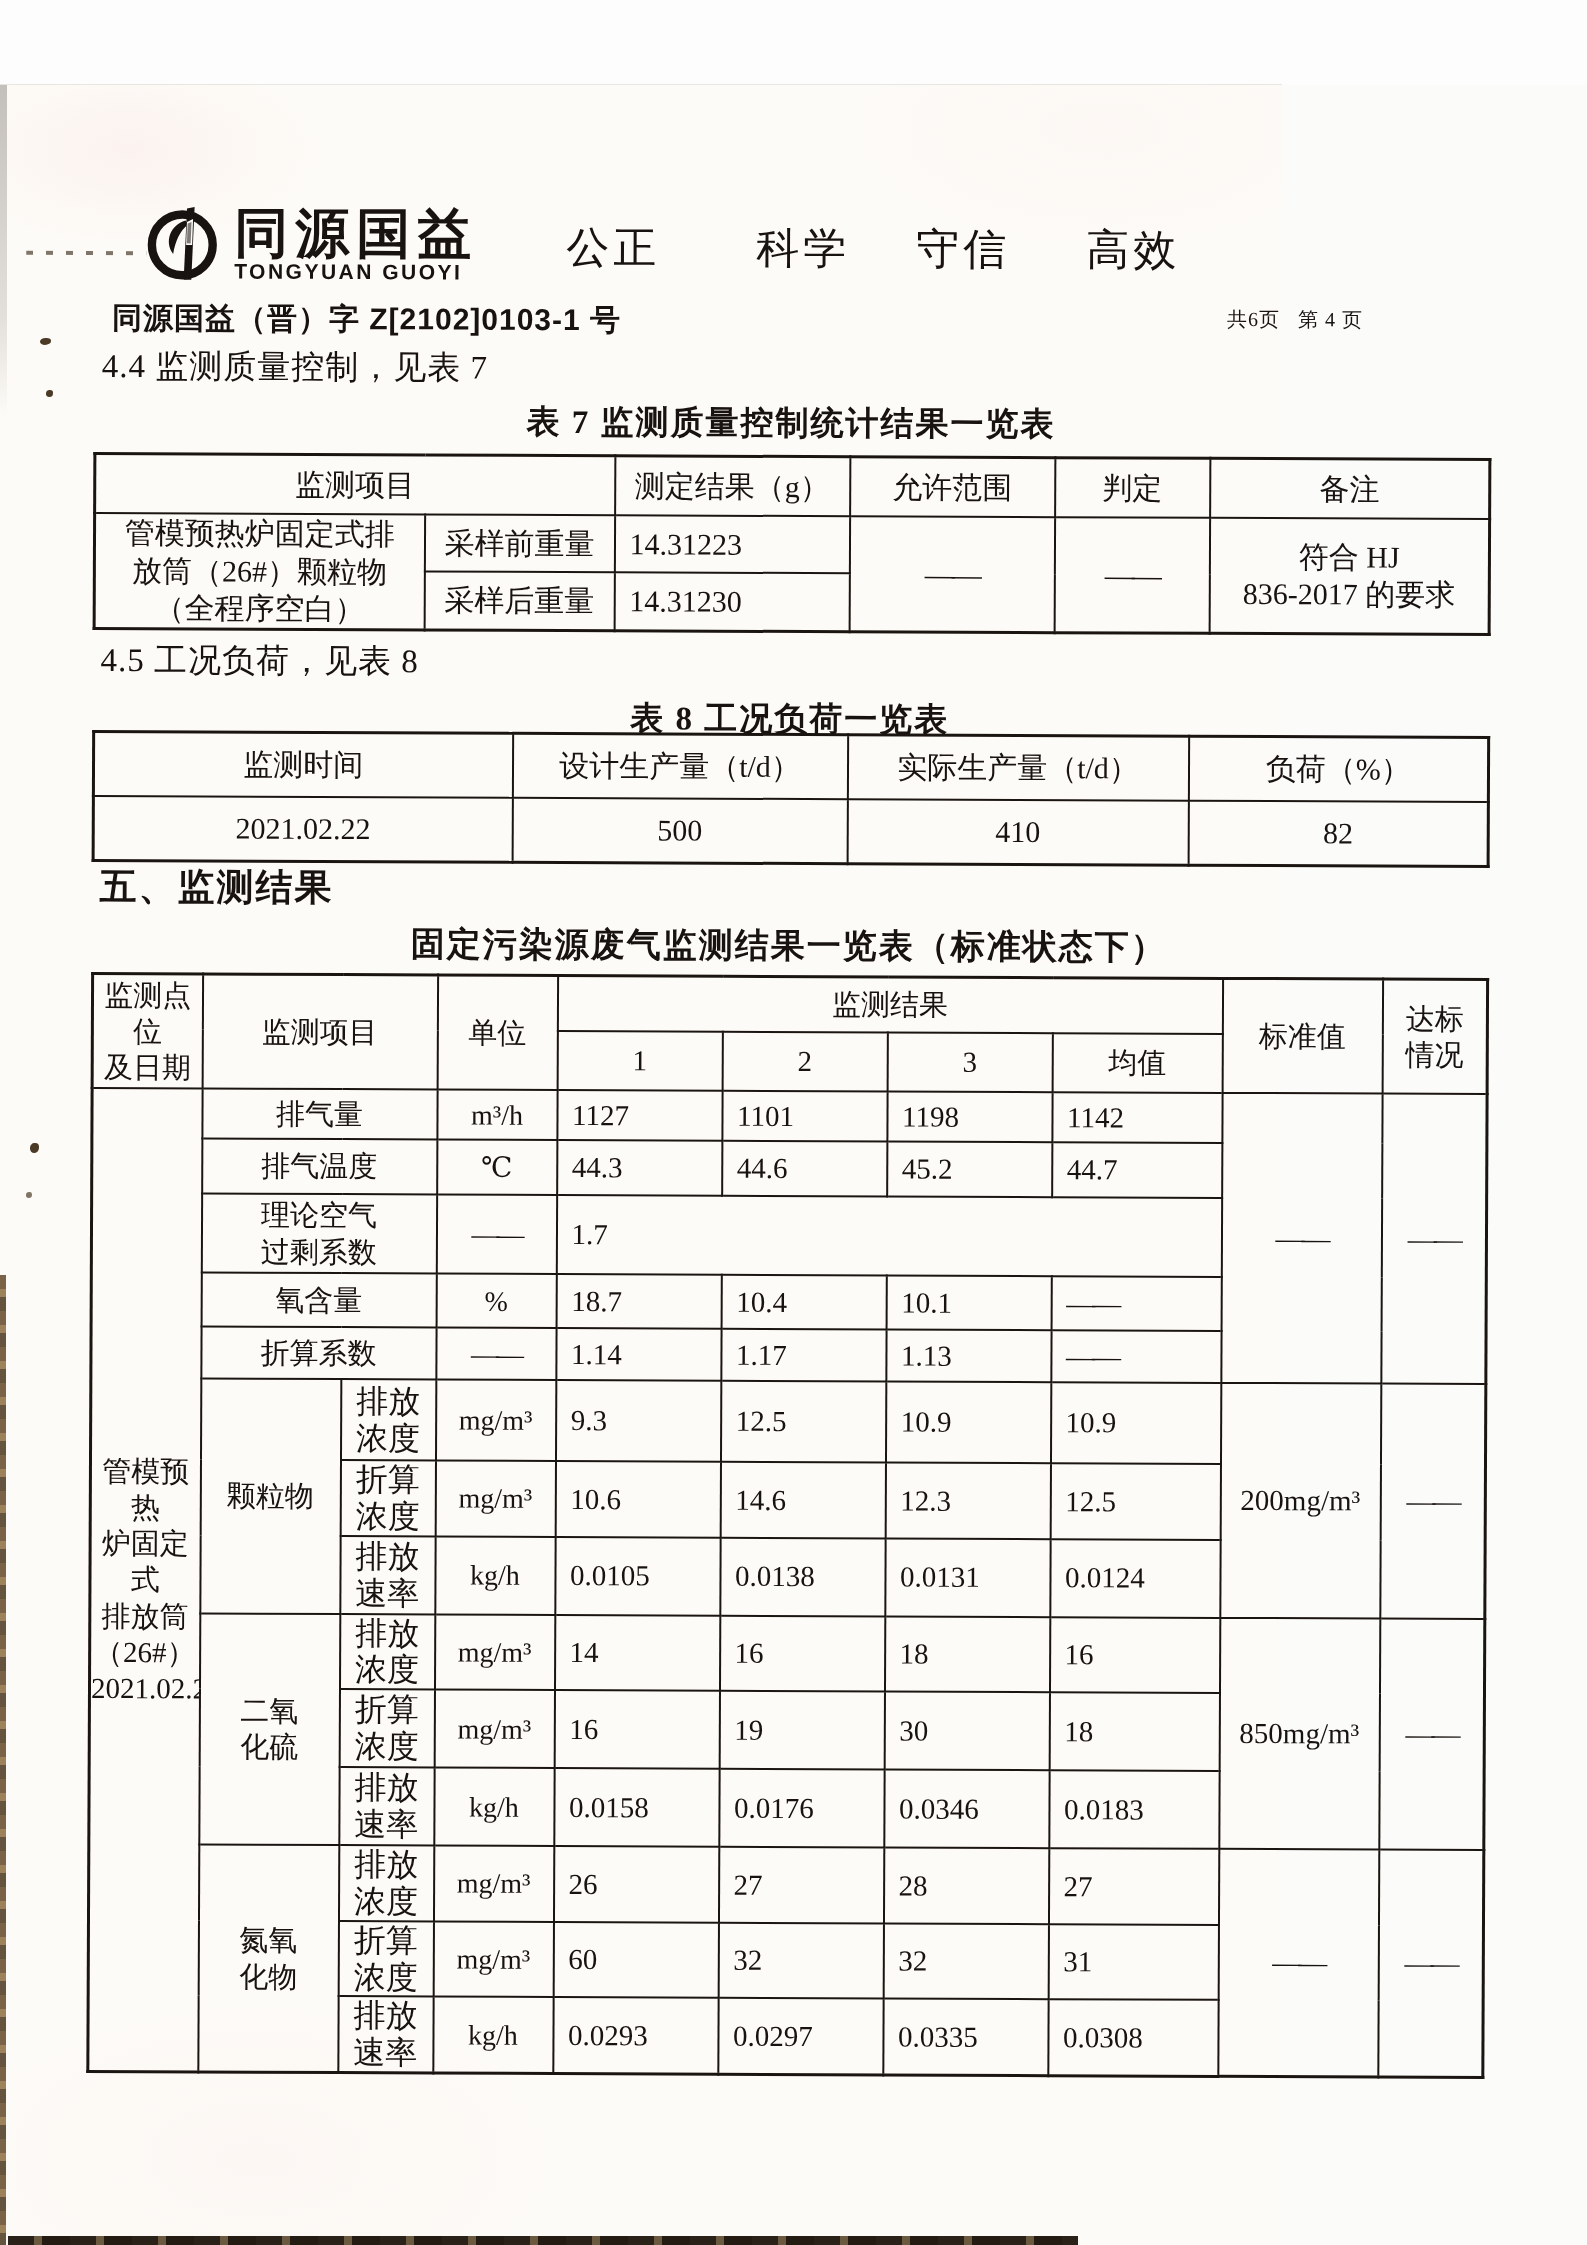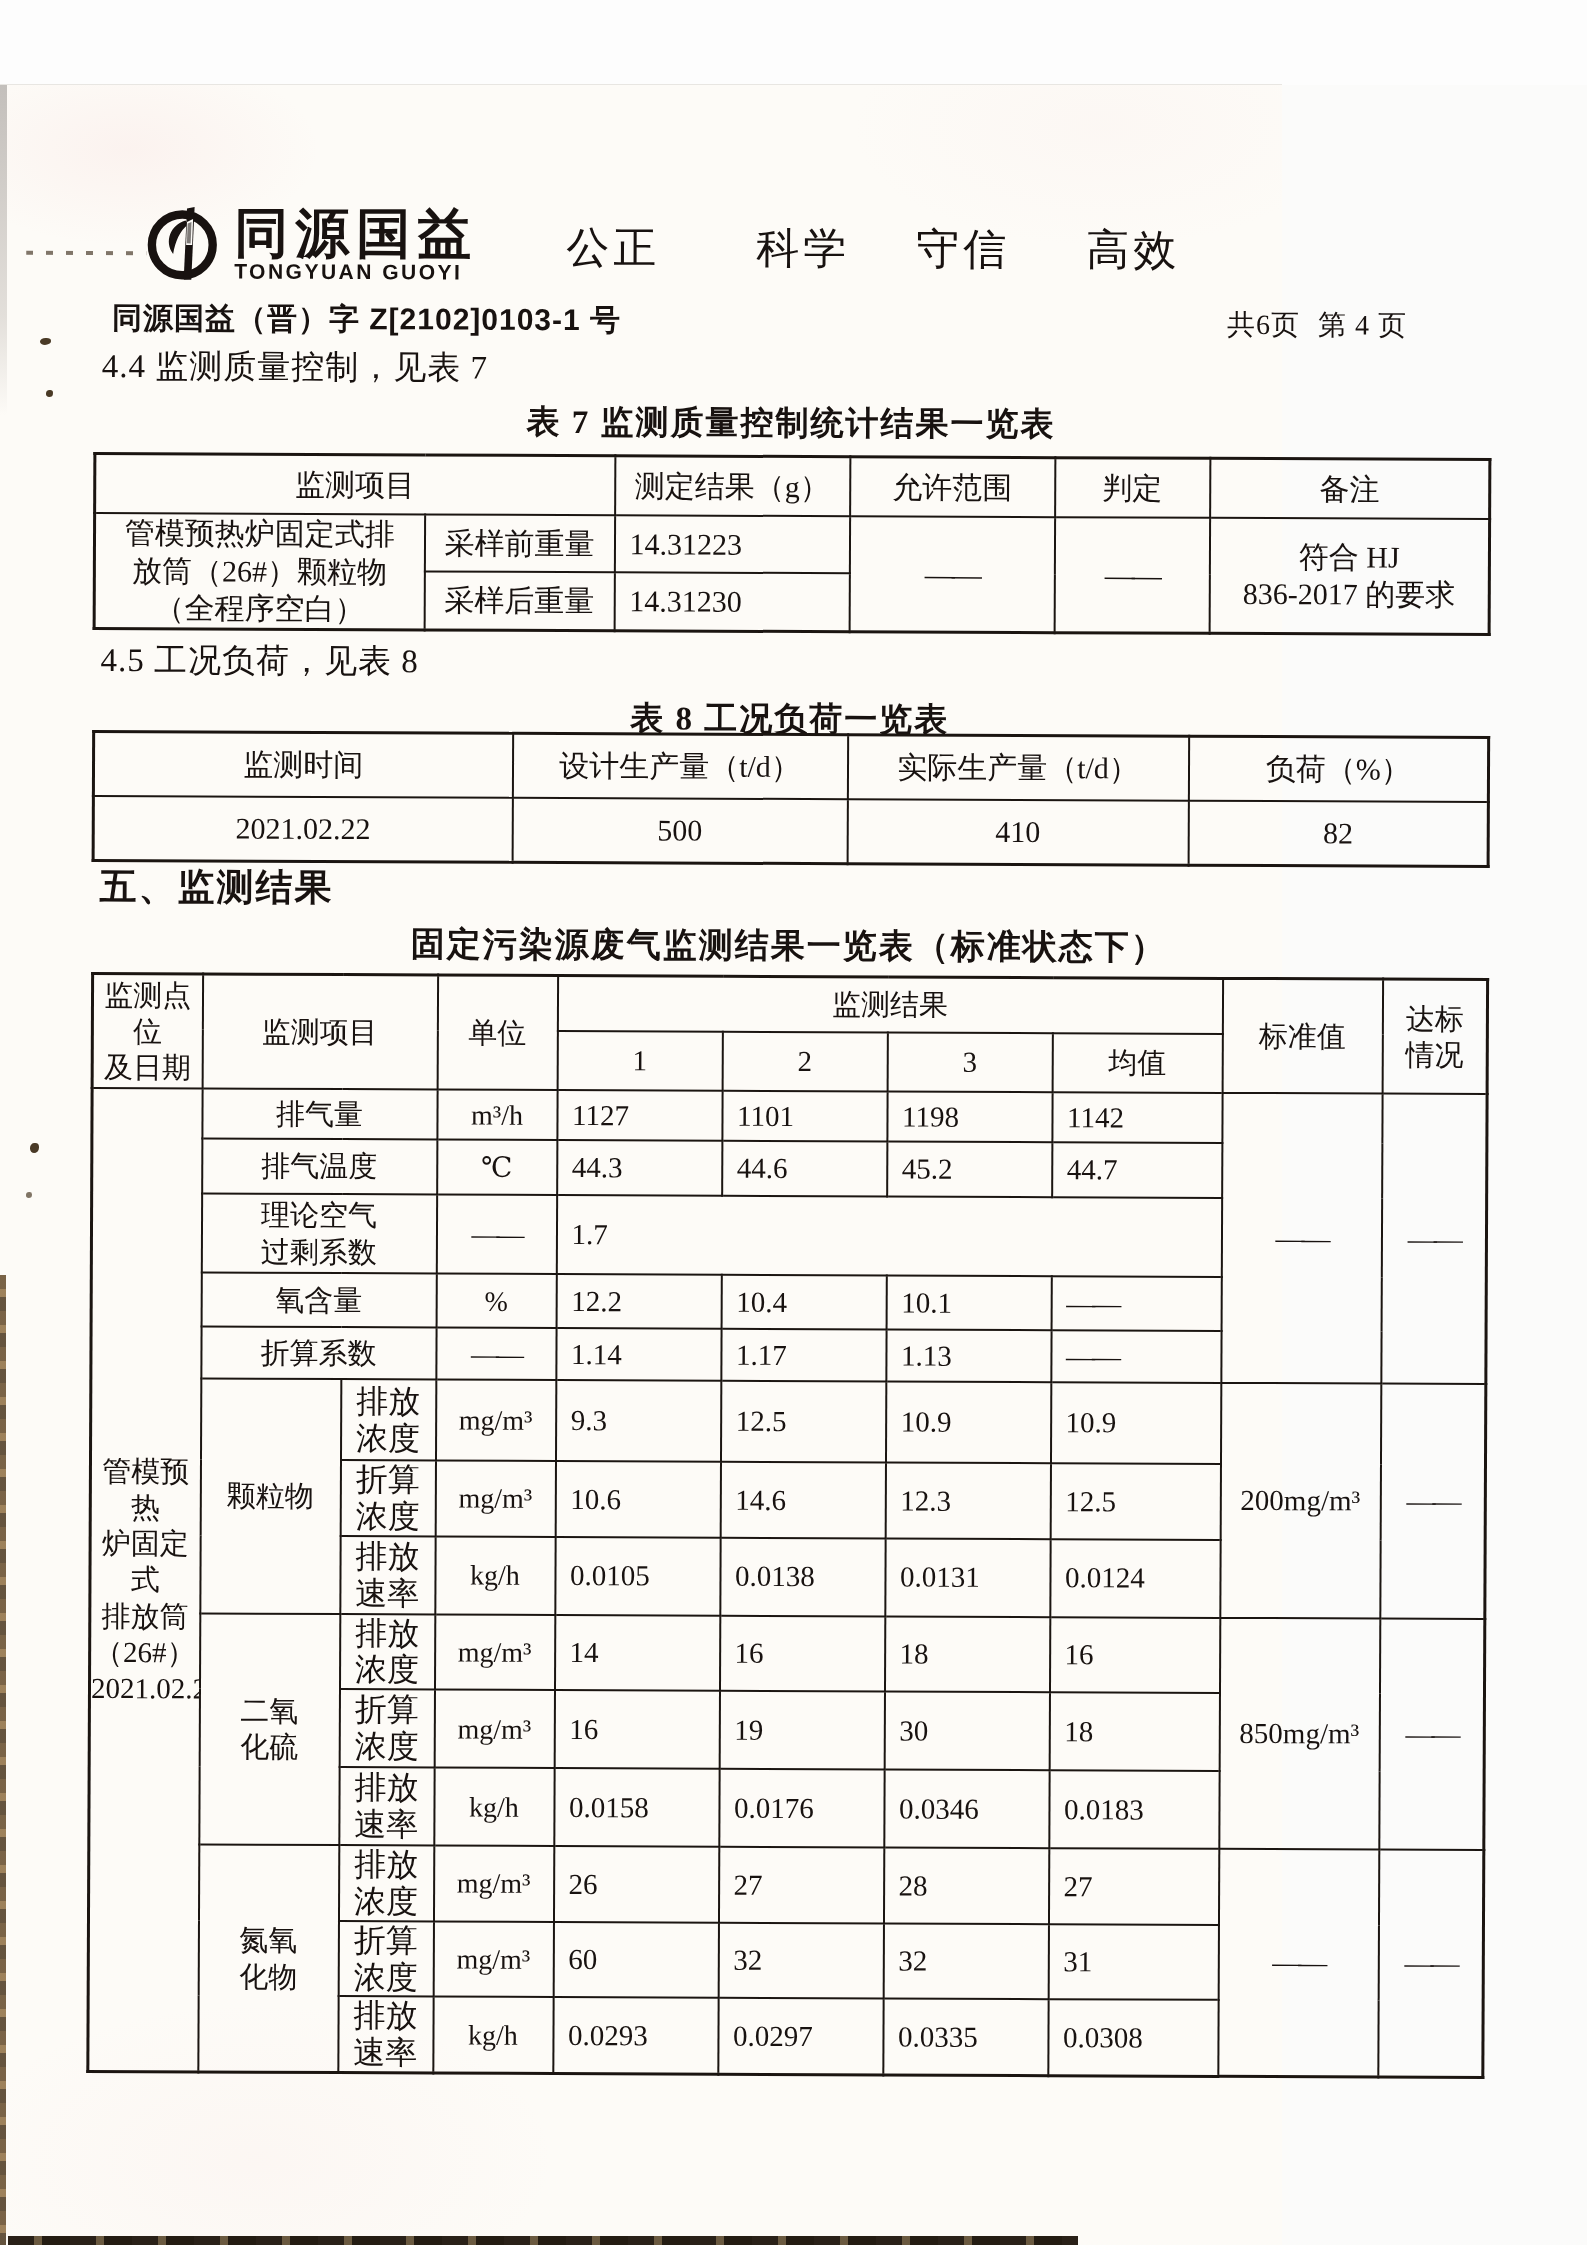--- a/index.html
+++ b/index.html
@@ -32,21 +32,21 @@
   .slogan{position:absolute;top:12px;font-family:"Liberation Sans","DejaVu Sans",sans-serif;
     font-size:43px;font-weight:400;letter-spacing:4px;}
   .slogan.s0{left:472px;} .slogan.s1{left:662px;text-align:right;} .slogan.s2{left:822px;} .slogan.s3{left:992px;}
   .pre-logo-dashes{position:absolute;left:-68px;top:46px;width:120px;height:4px;opacity:.65;
     background:repeating-linear-gradient(90deg,#3d2d1c 0 7px,transparent 7px 20px);}
 
   
   .doc-row{position:absolute;left:0;top:216px;width:100%;height:40px;font-size:30px;}
   .doc-number{position:absolute;left:18px;font-weight:700;letter-spacing:1px;
     font-family:"Liberation Sans","DejaVu Sans",sans-serif;}
-  .page-info{position:absolute;left:1133px;top:3px;font-size:28px;letter-spacing:1px;}
+  .page-info{position:absolute;left:1133px;top:3px;font-size:20px;letter-spacing:1px;}
   .page-info span{margin-right:18px;}
 
   
   .h44{position:absolute;left:8px;top:262px;font-size:33px;letter-spacing:1px;}
   .t7-title{position:absolute;left:0;top:316px;width:100%;text-align:center;
     font-size:33px;font-weight:700;letter-spacing:2px;}
   .h45{position:absolute;left:8px;top:556px;font-size:33px;letter-spacing:1px;}
   .t8-title{position:absolute;left:0;top:612px;width:100%;text-align:center;
     font-size:33px;font-weight:700;letter-spacing:2px;}
   .h5{position:absolute;left:8px;top:780px;font-size:37px;font-weight:700;letter-spacing:2px;}
@@ -246,21 +246,21 @@
       </tr>
       <tr class="h77">
         <td colspan="2" class="preline">理论空气
 过剩系数</td>
         <td class="unit dash">——</td>
         <td colspan="4" class="vleft">1.7</td>
       </tr>
       <tr class="h52">
         <td colspan="2">氧含量</td>
         <td class="unit">%</td>
-        <td class="vleft">12.2</td>
+        <td class="vleft">18.7</td>
         <td class="vleft">10.4</td>
         <td class="vleft">10.1</td>
         <td class="vleft dash">——</td>
       </tr>
       <tr class="h50">
         <td colspan="2">折算系数</td>
         <td class="unit dash">——</td>
         <td class="vleft">1.14</td>
         <td class="vleft">1.17</td>
         <td class="vleft">1.13</td>

